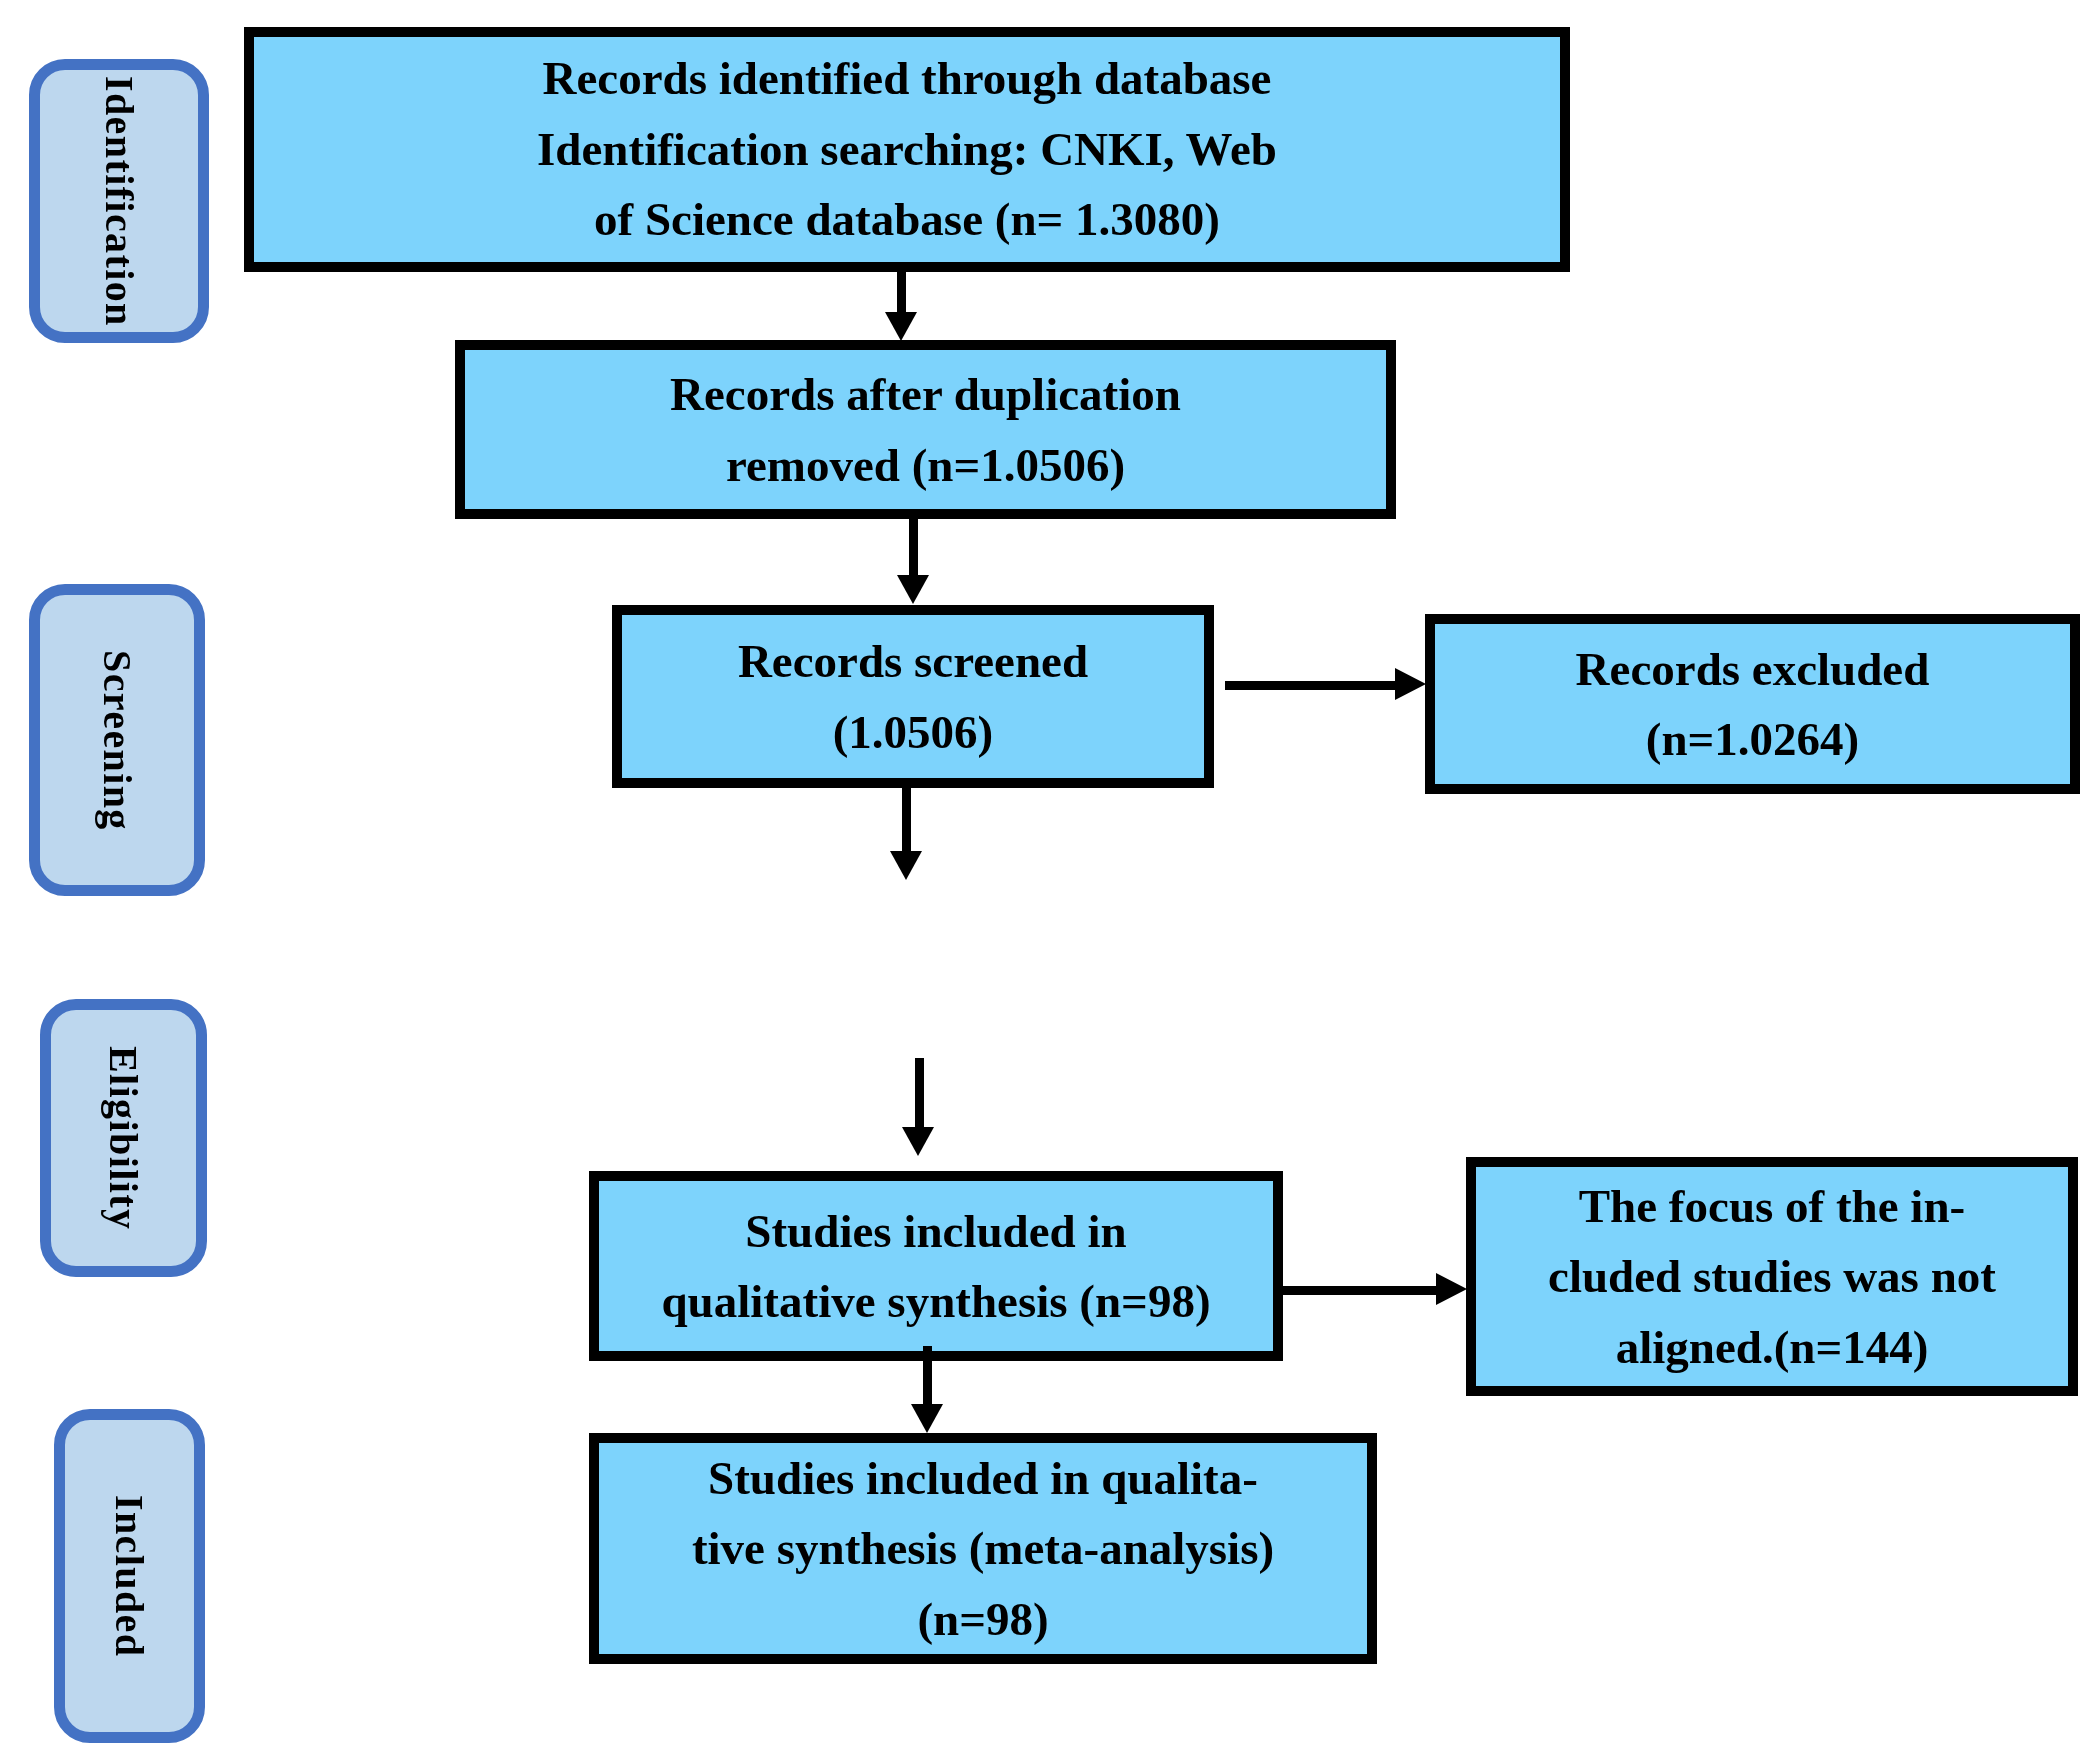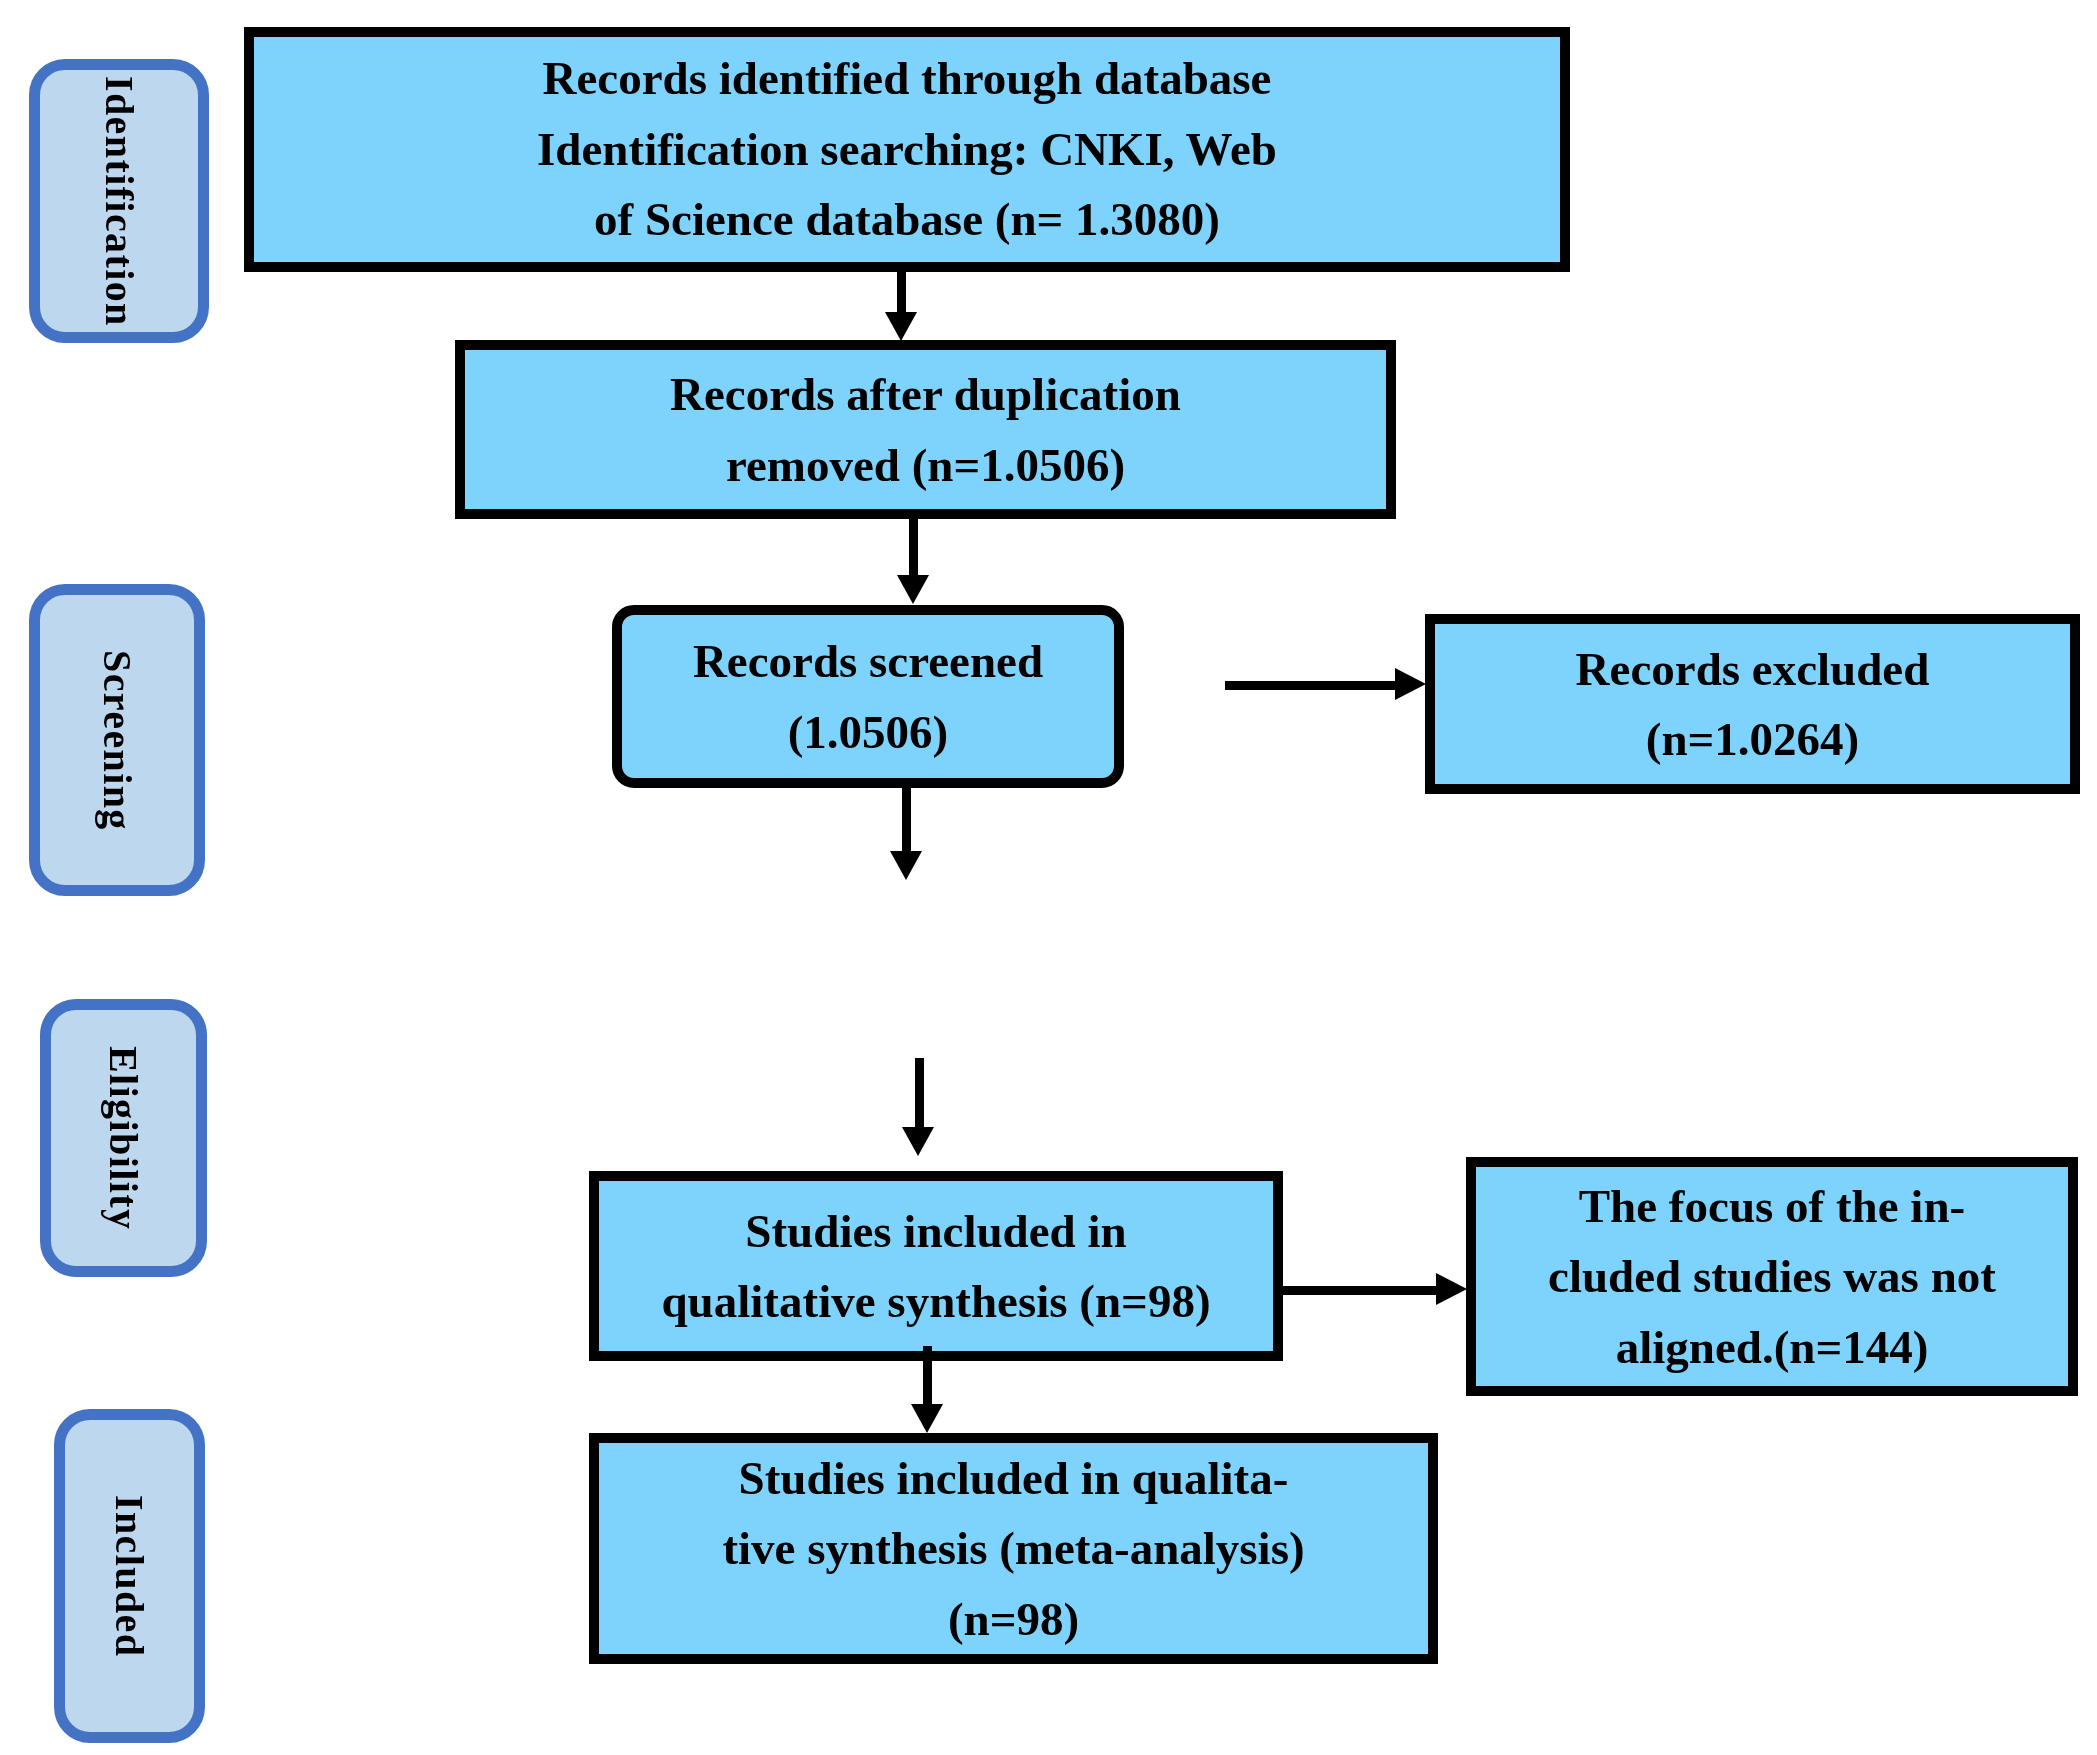--- a/index.html
+++ b/index.html
@@ -86,21 +86,21 @@
     <span class="btext">Records identified through database
 Identification searching: CNKI, Web
 of Science database (n= 1.3080)</span>
   </div>
 
   <div class="fbox" style="left:455px; top:340px; width:941px; height:179px;">
     <span class="btext">Records after duplication
 removed (n=1.0506)</span>
   </div>
 
-  <div class="fbox" style="left:612px; top:605px; width:512px; height:183px;border-radius:22px;">
+  <div class="fbox" style="left:612px; top:605px; width:602px; height:183px;">
     <span class="btext">Records screened
 (1.0506)</span>
   </div>
 
   <div class="fbox" style="left:1425px; top:614px; width:655px; height:180px;">
     <span class="btext">Records excluded
 (n=1.0264)</span>
   </div>
 
 
@@ -108,21 +108,21 @@
     <span class="btext">Studies included in
 qualitative synthesis (n=98)</span>
   </div>
 
   <div class="fbox" style="left:1466px; top:1157px; width:612px; height:239px;">
     <span class="btext">The focus of the in-
 cluded studies was not
 aligned.(n=144)</span>
   </div>
 
-  <div class="fbox" style="left:589px; top:1433px; width:849px; height:231px;justify-content:center;">
+  <div class="fbox" style="left:589px; top:1433px; width:788px; height:231px;justify-content:center;">
     <span class="btext">Studies included in qualita-
 tive synthesis (meta-analysis)
 (n=98)</span>
   </div>
 
   <div>
     <div class="stem-v" style="left:897px; top:272px; height:43px;"></div>
     <div class="head-down" style="left:885px; top:312px;"></div>
   </div>
 

